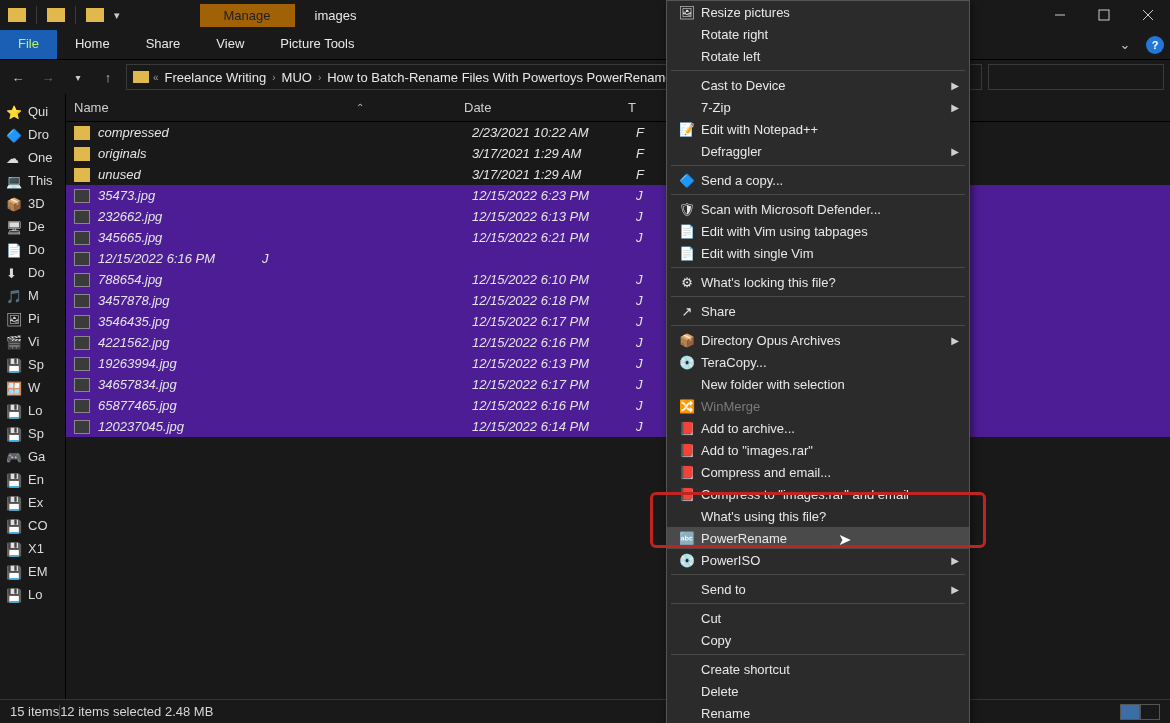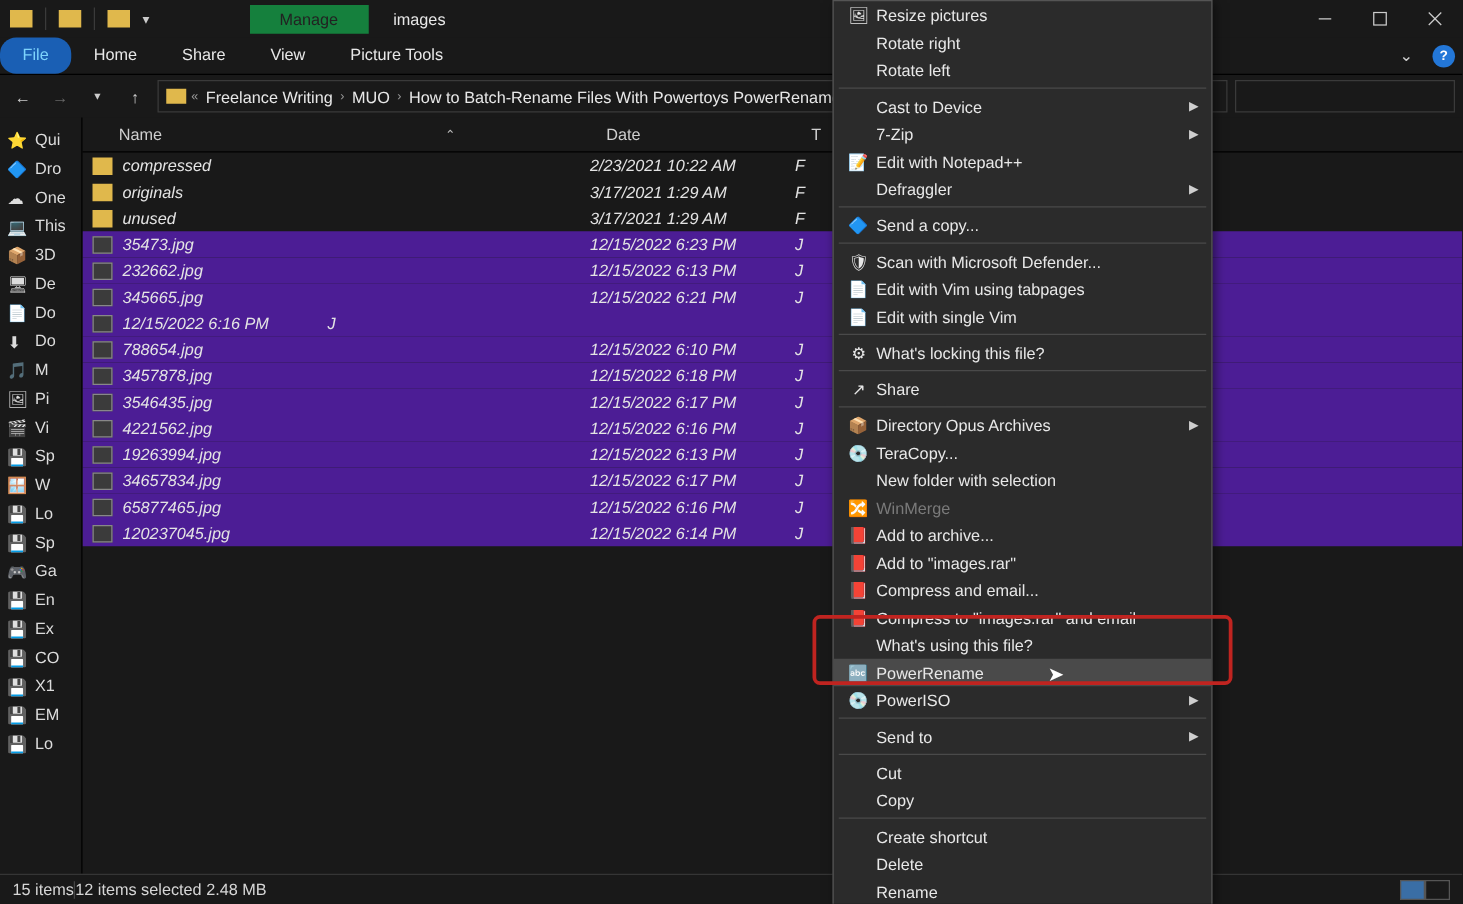--- a/index.html
+++ b/index.html
@@ -5,27 +5,27 @@
 * { margin: 0; padding: 0; box-sizing: border-box; font-family: "Segoe UI", Tahoma, sans-serif; font-size: 13px; }
 body { background: #191919; color: #dcdcdc; width: 1170px; height: 723px; overflow: hidden; position: relative; }
 
 
 .titlebar { height: 30px; background: #191919; display: flex; align-items: center; }
 .titlebar .folders { display: flex; gap: 6px; padding-left: 8px; align-items: center; }
 .titlebar .fo { width: 18px; height: 14px; background: #e0b84c; display: inline-block; }
 .titlebar .sep { width: 1px; height: 18px; background: #3a3a3a; margin: 0 4px; }
 .titlebar .wb { width: 44px; height: 30px; display: flex; align-items: center; justify-content: center; }
 .titlebar .wc { display: flex; margin-left: auto; }
-.titlebar .manage { background: #15803d; color: #222; padding: 4px 24px; margin-left: 80px; }
+.titlebar .manage { background: #a16207; color: #222; padding: 4px 24px; margin-left: 80px; }
 .titlebar .title-txt { margin-left: 20px; color: #e8e8e8; }
 
 
 .ribbon { height: 30px; background: #191919; display: flex; align-items: stretch; border-bottom: 1px solid #000; }
 .ribbon .tab { padding: 6px 18px; color: #e8e8e8; }
-.ribbon .file { background: #1a5fb4; color: #7dd3fc; border-radius: 13px; }
+.ribbon .file { background: #1a5fb4; color: #bef264; }
 .ribbon .spacer { flex: 1; }
 .ribbon .rt { width: 30px; display: flex; align-items: center; justify-content: center; }
 .help-circle { width: 18px; height: 18px; border-radius: 50%; background: #2377d8; color: #fff; display: inline-flex; align-items: center; justify-content: center; font-size: 11px; font-weight: bold;}
 
 
 .addr-row { height: 34px; background: #191919; display: flex; align-items: center; padding: 0 6px; gap: 6px; }
 .nav-btn { width: 24px; height: 24px; color: #ccc; display: inline-flex; align-items: center; justify-content: center; }
 .addr-bar { flex: 1; height: 26px; background: #191919; border: 1px solid #3a3a3a; display: flex; align-items: center; padding: 0 6px; gap: 4px; overflow:hidden; }
 .addr-bar .crumb { color: #e8e8e8; padding: 0 2px; }
 .addr-bar .ch { color: #9a9a9a; font-size: 10px; }
@@ -33,21 +33,21 @@
 .search-box { width: 176px; height: 26px; background: #191919; border: 1px solid #3a3a3a; }
 
 
 .main { display: flex; height: calc(100% - 30px - 30px - 34px - 24px); }
 .sidebar { width: 66px; background: #191919; overflow: hidden; border-right: 1px solid #000; padding-top:6px; }
 .sb-item { display: flex; align-items: center; gap: 6px; padding: 4px 6px; color: #dcdcdc; white-space: nowrap; }
 .sb-ico { width: 16px; height: 14px; flex-shrink: 0; }
 
 .content { flex: 1; display: flex; flex-direction: column; position: relative; }
 .col-header { height: 28px; display: flex; align-items: center; border-bottom: 1px solid #000; padding-left: 8px; color: #cfcfcf; }
-.col-header .c1 { width: 390px; margin-left: 21px; }
+.col-header .c1 { width: 390px; }
 .col-header .c2 { width: 164px; }
 .col-header .csort { color:#bbb; font-size:10px; position:absolute; left:290px; }
 
 .rows { flex: 1; overflow: hidden; }
 .row { display: flex; align-items: center; height: 21px; padding-left: 8px; color: #e4e4e4; font-style: italic; }
 .row.sel { background: #4c1d95; }
 .row .ico { width: 16px; height: 14px; margin-right: 8px; }
 .row .fold { background: #e0b84c; }
 .row .jpg { background: #3b3b3b; border:1px solid #888; }
 .row .nm { width: 374px; }

